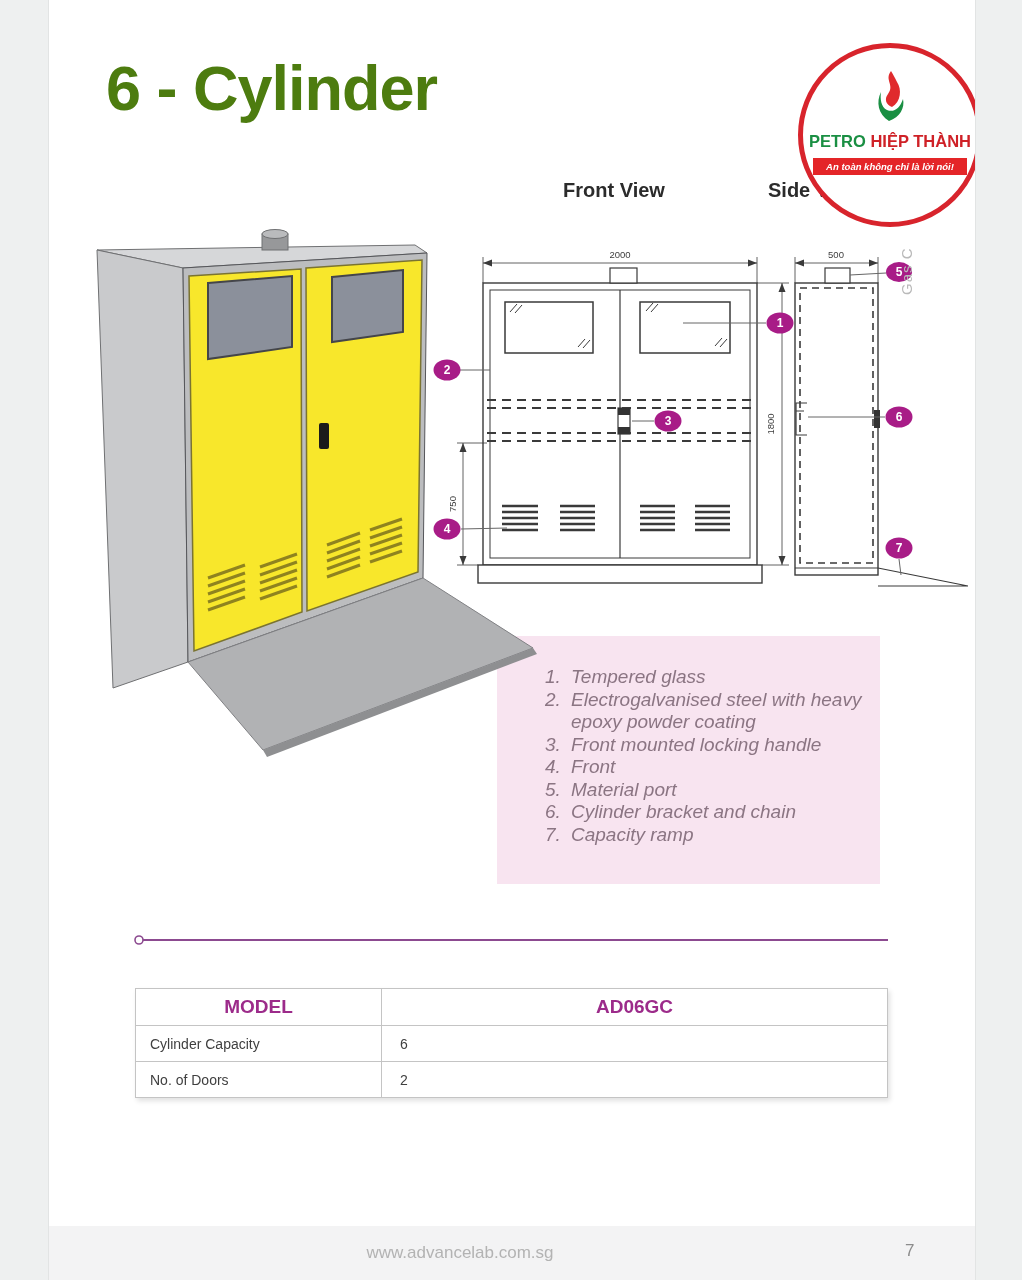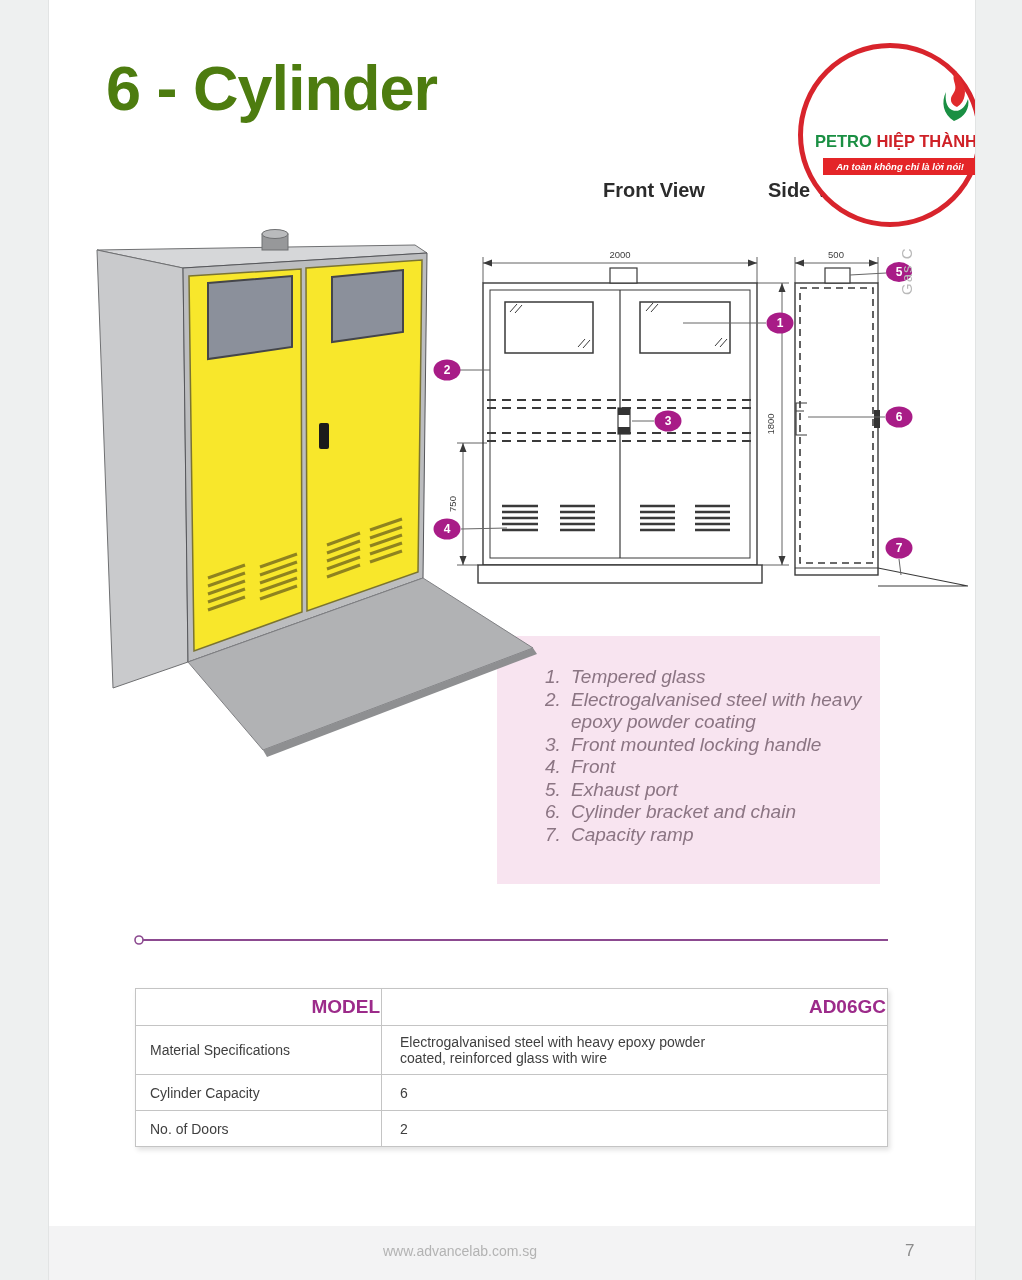--- a/index.html
+++ b/index.html
@@ -8,64 +8,64 @@
   .page{position:absolute;left:48px;top:0;width:927px;height:1280px;background:#ffffff;
         box-shadow:0 0 6px rgba(0,0,0,0.10);}
   .side-strip{position:absolute;top:0;height:1280px;background:#eef0f0;z-index:6;}
   .strip-left{left:0;width:48px;border-right:1px solid #e2e4e4;}
   .strip-right{left:975px;width:47px;border-left:1px solid #e2e4e4;}
 
   .page-title{position:absolute;left:106px;top:52px;font-size:63px;font-weight:bold;
               color:#4d7c0f;letter-spacing:-1px;z-index:1;}
 
   .view-label{position:absolute;font-size:20px;font-weight:bold;color:#2b2b2b;z-index:1;white-space:nowrap;}
-  .front-view-label{left:563px;top:179px;margin-left:40px;}
+  .front-view-label{left:563px;top:179px;}
   .side-view-label{left:768px;top:179px;}
 
   .gas-vertical{position:absolute;left:858px;top:235px;width:100px;height:20px;
                 transform:rotate(-90deg);color:#b9b9b9;font-size:15px;letter-spacing:1px;
                 z-index:2;white-space:nowrap;}
 
   .drawings-svg{position:absolute;left:430px;top:245px;z-index:1;}
   .cabinet3d-svg{position:absolute;left:85px;top:220px;z-index:2;}
 
   .parts-panel{position:absolute;left:497px;top:636px;width:383px;height:248px;
                background:#f8e4f0;z-index:1;box-sizing:border-box;padding:30px 0 0 48px;}
   .parts-item{display:flex;font-style:italic;font-size:19px;color:#8b7583;line-height:22.5px;}
   .pl-num{width:26px;flex:none;}
   .pl-text{width:318px;}
 
   .logo{position:absolute;left:798px;top:43px;width:184px;height:184px;border-radius:50%;
         background:#ffffff;border:5px solid #d8242c;box-sizing:border-box;z-index:5;
-        display:flex;flex-direction:column;align-items:flex-end;}
+        display:flex;flex-direction:column;align-items:center;}
   .logo-name{margin-top:4px;font-size:16.5px;font-weight:bold;white-space:nowrap;letter-spacing:0;}
   .logo-name .g{color:#1a8f43;}
   .logo-name .r{color:#cf2127;}
   .logo-banner{margin-top:7px;background:#e42528;color:#ffffff;font-weight:bold;font-style:italic;
                font-size:9.5px;padding:3px 13px;white-space:nowrap;}
   .flame-wrap{margin-top:22px;height:58px;}
 
   .divider{position:absolute;left:133px;top:933px;width:756px;height:14px;z-index:1;}
 
   .spec-table{position:absolute;left:135px;top:988px;width:753px;border-collapse:collapse;
               background:#fff;z-index:1;box-shadow:2px 3px 5px rgba(0,0,0,0.12);
               border:1.5px solid #bcbcbc;font-size:14px;color:#3f3f3f;}
   .spec-table th,.spec-table td{border:1px solid #c4c4c4;}
-  .spec-table th{height:34px;font-size:19px;font-weight:bold;color:#9c2b8a;text-align:right;}
+  .spec-table th{height:34px;font-size:19px;font-weight:bold;color:#9c2b8a;text-align:center;}
   .spec-table td{padding:8px 10px 8px 14px;vertical-align:middle;}
   .spec-table td.val{padding-left:18px;}
   .col-label{width:243px;}
   .row-dim td{height:18px;}
   .row-mat td{height:32px;}
   .row-cap td,.row-doors td{height:19px;}
   .row-type td{height:16px;}
 
   .footer-band{position:absolute;left:48px;top:1226px;width:927px;height:54px;background:#f3f3f4;z-index:1;}
   .footer-url{position:absolute;left:350px;top:1243px;width:220px;text-align:center;
-              font-size:14px;color:#b3b3b3;z-index:2;}
+              font-size:17px;color:#b3b3b3;z-index:2;}
   .footer-page{position:absolute;left:905px;top:1241px;font-size:17px;color:#8c8c8c;z-index:2;}
 
   .dim-text{font-size:9.5px;fill:#3d3d3d;font-family:"Liberation Sans",sans-serif;}
   .callout-text{font-size:12px;font-weight:bold;fill:#ffffff;font-family:"Liberation Sans",sans-serif;}
 </style>
 </head>
 <body>
 
 <div id="canvas">
   <div class="page"></div>
@@ -230,21 +230,21 @@
     <div class="parts-item">
         <span class="pl-num">3.</span>
         <span class="pl-text">Front mounted locking handle</span>
       </div>
     <div class="parts-item">
         <span class="pl-num">4.</span>
         <span class="pl-text">Front</span>
       </div>
     <div class="parts-item">
         <span class="pl-num">5.</span>
-        <span class="pl-text">Exhaust port</span>
+        <span class="pl-text">Material port</span>
       </div>
     <div class="parts-item">
         <span class="pl-num">6.</span>
         <span class="pl-text">Cylinder bracket and chain</span>
       </div>
     <div class="parts-item">
         <span class="pl-num">7.</span>
         <span class="pl-text">Capacity ramp</span>
       </div>
   </div>
@@ -265,27 +265,20 @@
   <svg class="divider" width="756" height="14" viewBox="0 0 756 14">
     <circle cx="6" cy="7" r="4" fill="none" stroke="#8c4a90" stroke-width="1.6"></circle>
     <line x1="10" y1="7" x2="755" y2="7" stroke="#8c4a90" stroke-width="2.2"></line>
   </svg>
 
   <table class="spec-table">
     <tbody>
         <tr>
       <th class="col-label">MODEL</th>
       <th>AD06GC</th>
-    </tr>
-    <tr class="row-mat">
-      <td>Material Specifications</td>
-      <td class="val">
-            <div>Electrogalvanised steel with heavy epoxy powder</div>
-            <div>coated, reinforced glass with wire</div>
-          </td>
     </tr>
     <tr class="row-cap">
       <td>Cylinder Capacity</td>
       <td class="val">
             <div>6</div>
           </td>
     </tr>
     <tr class="row-doors">
       <td>No. of Doors</td>
       <td class="val">

